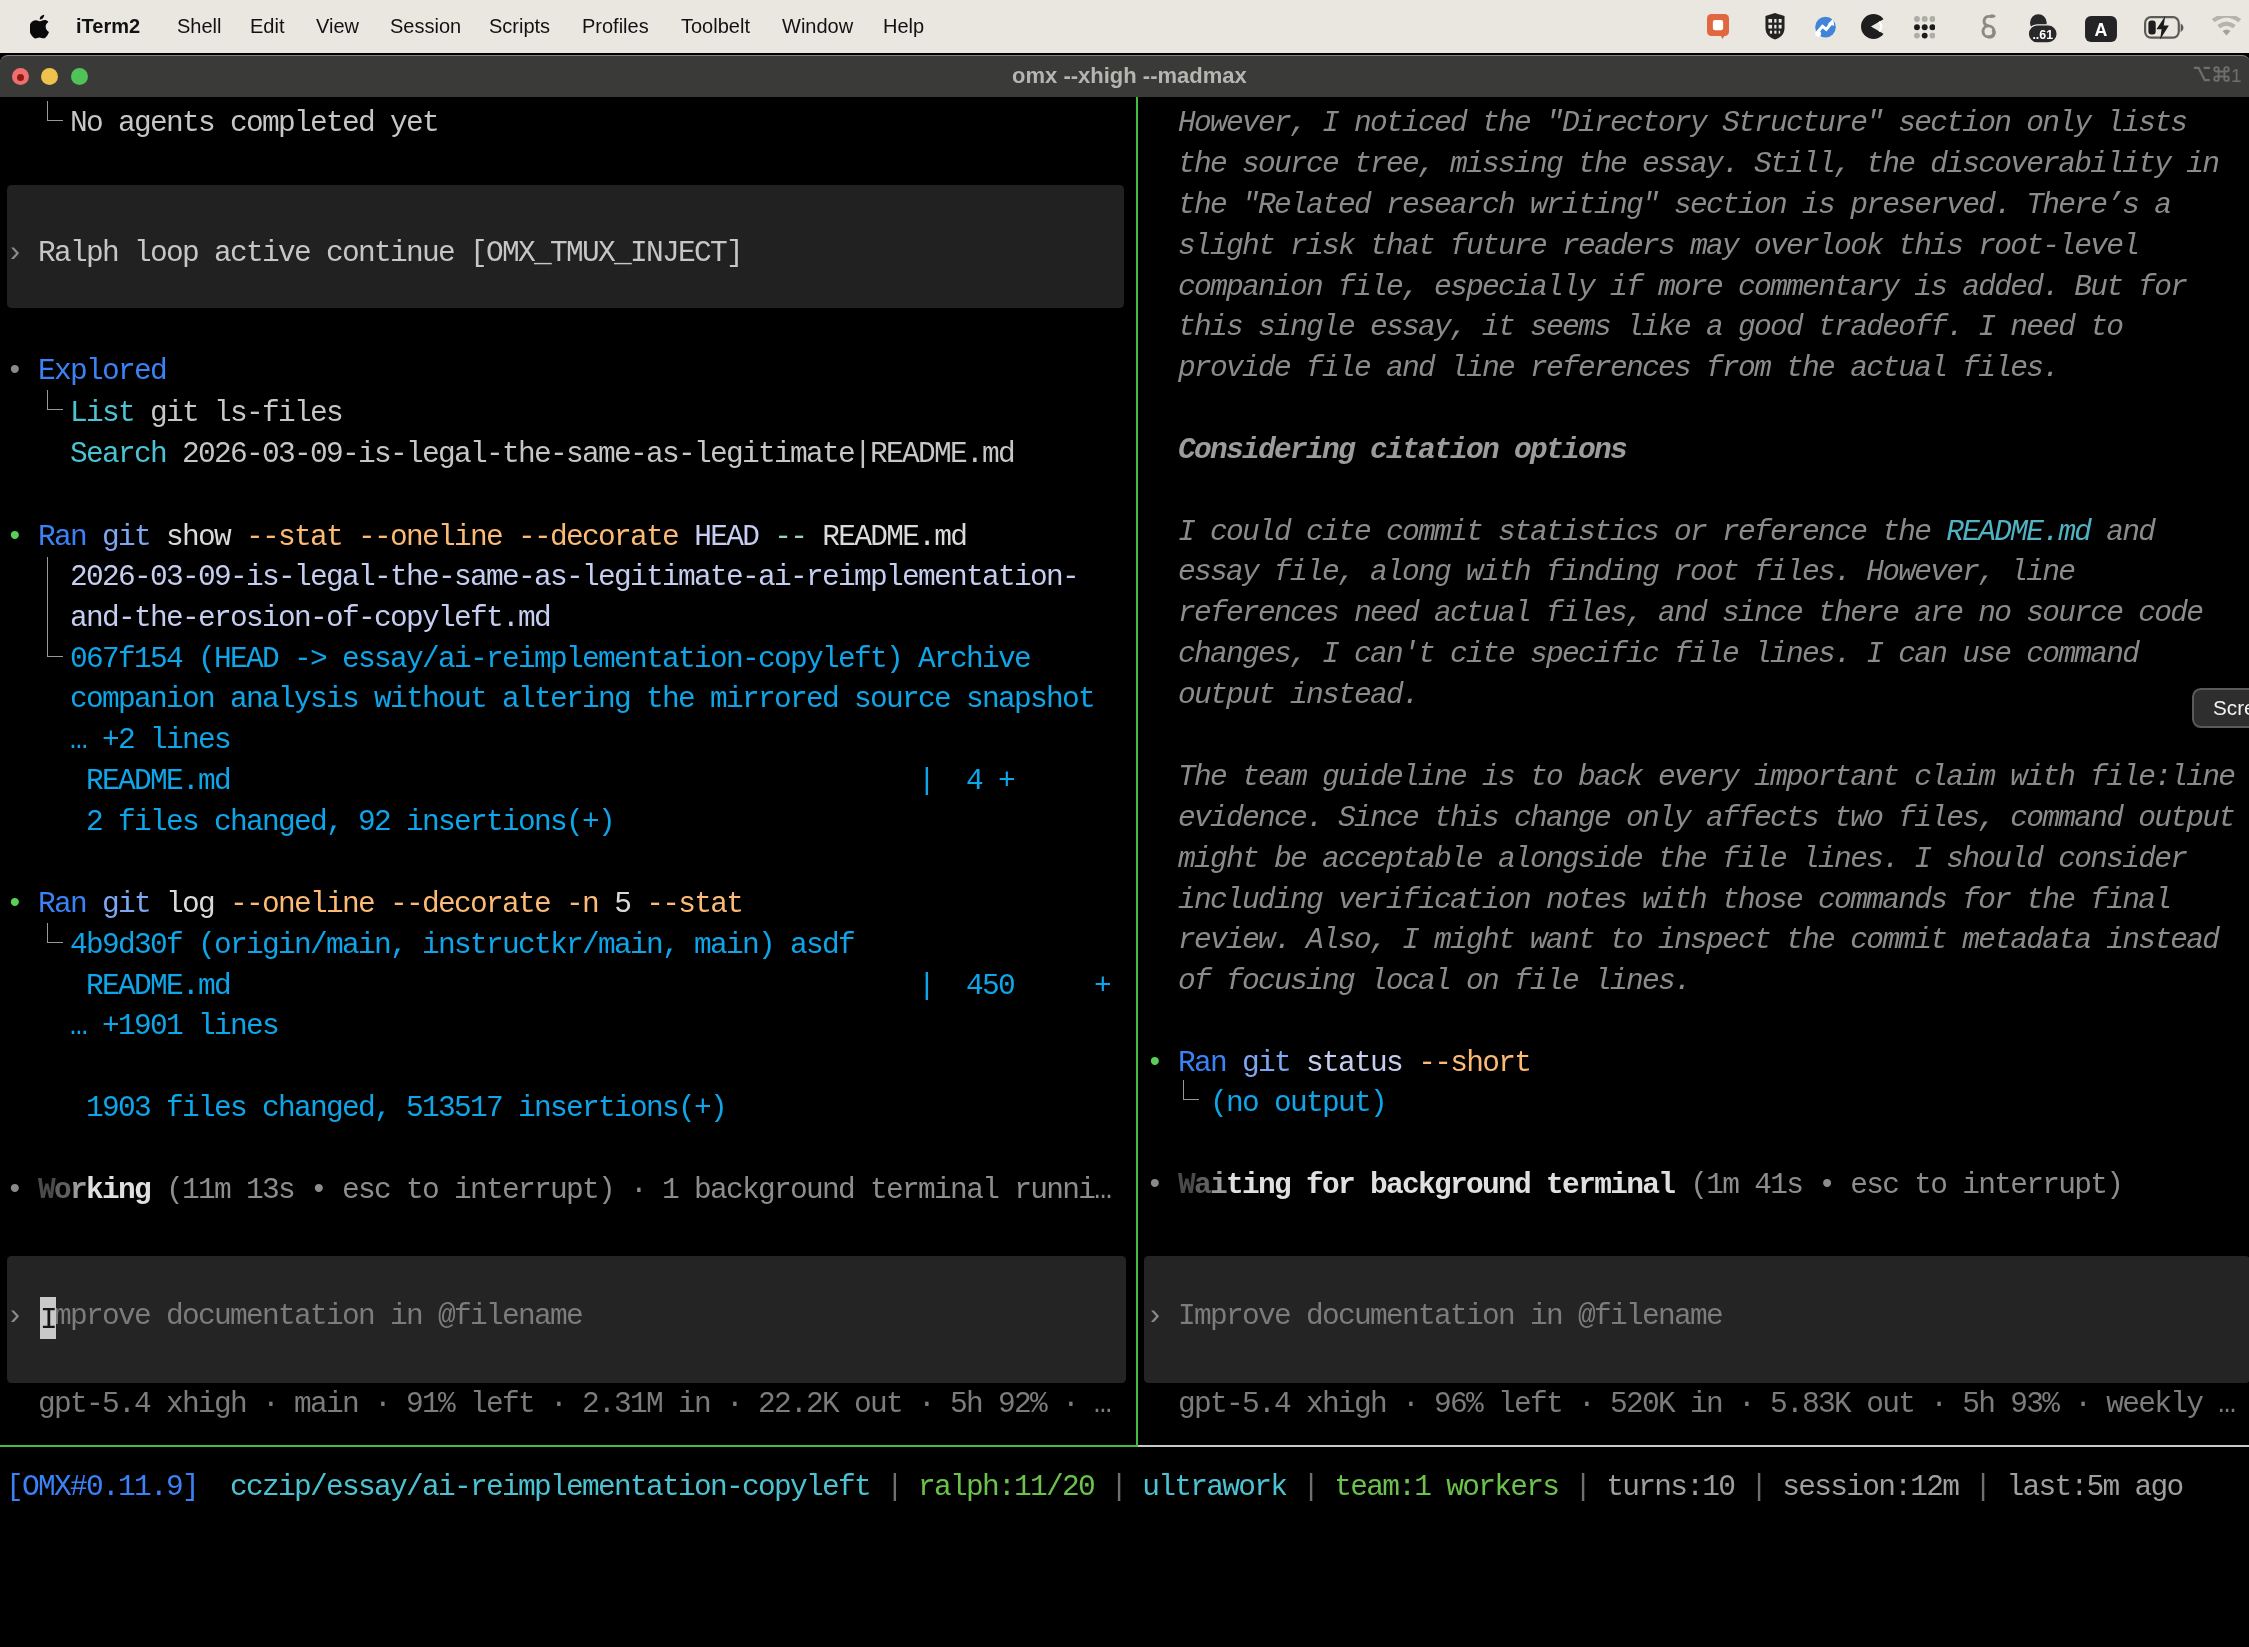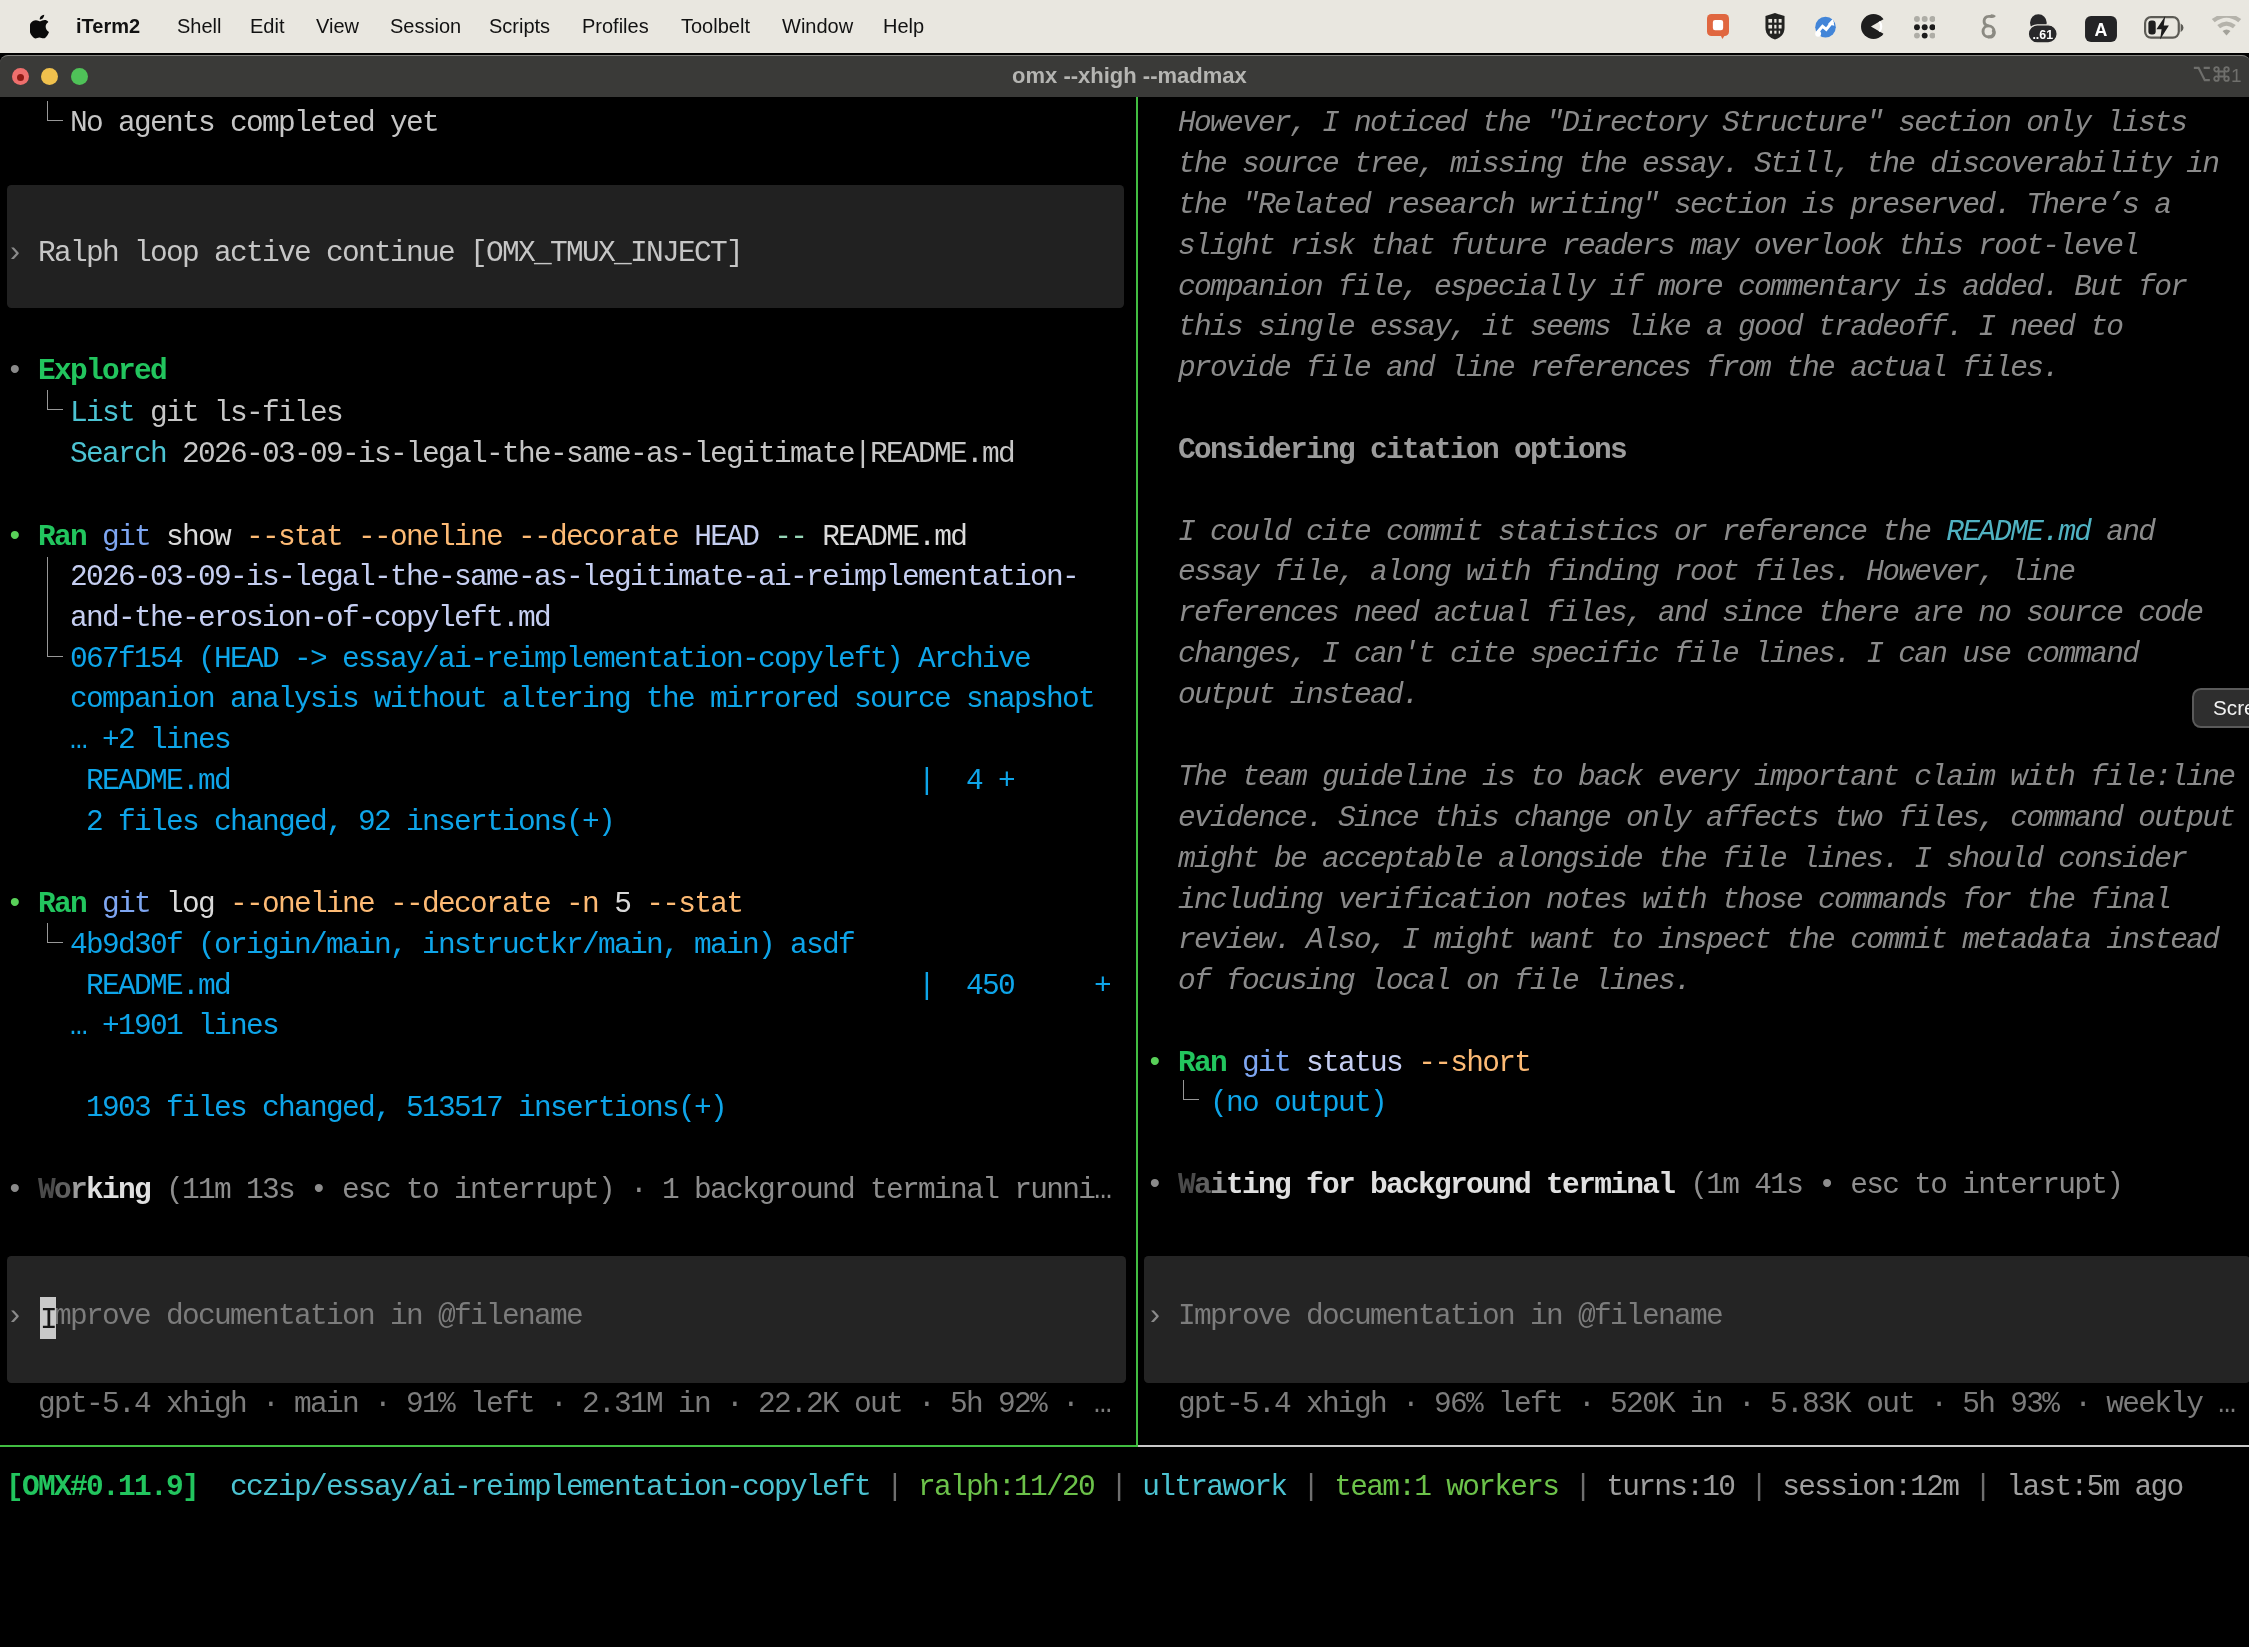--- a/index.html
+++ b/index.html
@@ -3,28 +3,28 @@
 * { margin:0; padding:0; box-sizing:border-box; }
 html,body { width:2250px; height:1648px; background:#000; overflow:hidden; position:relative; }
 body { font-family:"Liberation Mono", monospace; }
 .menubar { position:absolute; left:0; top:0; width:2250px; height:53px; background:#e9e7e0; }
 .menubar span { position:absolute; top:16px; font-family:"Liberation Sans"; font-size:20px; line-height:20px; color:#121212; }
 .titlebar { position:absolute; left:0; top:55px; width:2250px; height:42px; background:#3a3a38; border-radius:8px 8px 0 0; border-top:1.1px solid #83837f; }
 .tb-dot { position:absolute; top:68px; width:17px; height:17px; border-radius:50%; }
 .title { position:absolute; top:63px; z-index:5; left:4.4px; width:2250px; text-align:center; font-family:"Liberation Sans"; font-size:22px; font-weight:bold; color:#b5b5b2; }
 .term { position:absolute; left:0; top:0; width:2250px; height:1544px; background:#000; overflow:hidden; }
 pre.tl { position:absolute; font-size:29.5px; line-height:41px; letter-spacing:-1.7px; color:#c6c6c6; font-family:"Liberation Mono", monospace; }
-.w { color:#c6c6c6 } .w2 { color:#dadada } .wb { color:#22c55e; font-weight:bold }
+.w { color:#c6c6c6 } .w2 { color:#dadada } .wb { color:#3b82f6; font-weight:normal }
 .g { color:#0ea5e9 } .g2 { color:#8d8d8d } .g3 { color:#7c7c7c }
 .lv { color:#c5cef1 } .rs { color:#fdba74 } .bl { color:#7ea6f2 }
 .cy { color:#4cc3d2 } .teal { color:#97d6b7 }
 .gn { color:#58d058 } .gb { color:#8a8a8a }
 .sh1 { color:#4a4a4a } .sh2 { color:#606060 } .sh3 { color:#9a9a9a } .sh4 { color:#e0e0e0 }
 .b { font-weight:bold }
-.it { color:#8b8b8b; font-style:italic } .itb { color:#9c9c9c; font-weight:bold } .itcy { color:#50b2c2; font-style:italic }
+.it { color:#8b8b8b; font-style:italic } .itb { color:#9c9c9c; font-style:italic; font-weight:bold } .itcy { color:#50b2c2; font-style:italic }
 .sep { color:#6f6f6f } .grn { color:#6cc24a } .sg { color:#9f9f9f }
 .box { position:absolute; background:#212121; border-radius:4.4px; }
 .box2 { position:absolute; background:#242424; border-radius:4.4px; }
 .el { position:absolute; border-left:1.8px solid #989898; border-bottom:1.8px solid #989898; }
 .cur { position:absolute; width:16px; height:42px; background:#c9c9c9; }
 .cur span { position:absolute; left:0; top:5.9px; width:100%; text-align:center; font-size:29.5px; letter-spacing:0; color:#161616; }
 .tmux { position:absolute; left:6.6px; top:1589px; width:2238px; height:42px; background:#55b83f; }
 .tmt { color:#0d0d0d !important; }
 .scre { position:absolute; left:2192px; top:688px; width:70px; height:40px; background:#2e2e2e; border:2.2px solid #5a5a5a; border-radius:8.9px; color:#f2f2f2; font-family:"Liberation Sans"; font-size:20.7px; line-height:35px; padding-left:19px; }
 </style></head>

